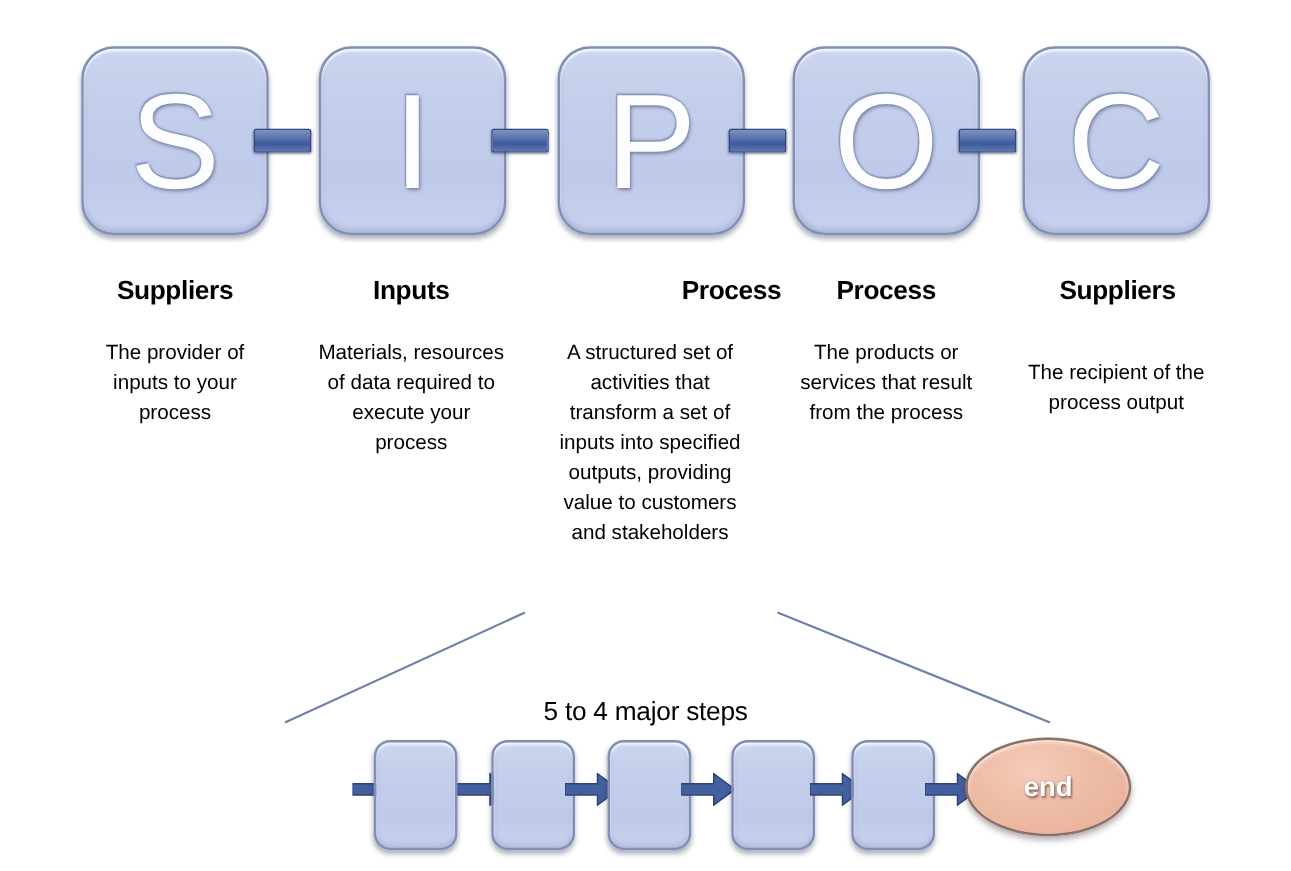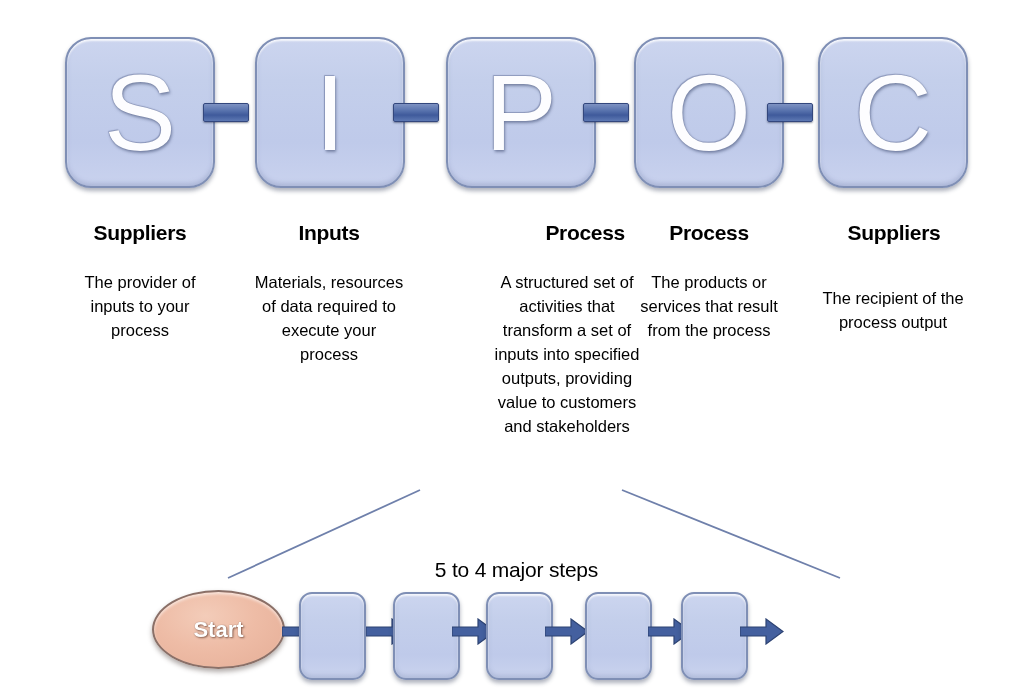--- a/index.html
+++ b/index.html
@@ -200,34 +200,33 @@
 </div>
 
 <div class="col-head" style="left:35px;">Suppliers</div>
 <div class="col-head" style="left:224px;">Inputs</div>
 <div class="col-head" style="left:415px;text-align:right;">Process</div>
 <div class="col-head" style="left:604px;">Process</div>
 <div class="col-head" style="left:789px;">Suppliers</div>
 
 <div class="col-desc" style="left:65px;">The provider of inputs to your process</div>
 <div class="col-desc" style="left:254px;">Materials, resources of data required to execute your process</div>
-<div class="col-desc" style="left:445px;margin-left:47px;">A structured set of activities that transform a set of inputs into specified outputs, providing value to customers and stakeholders</div>
+<div class="col-desc" style="left:445px;">A structured set of activities that transform a set of inputs into specified outputs, providing value to customers and stakeholders</div>
 <div class="col-desc" style="left:634px;">The products or services that result from the process</div>
 <div class="col-desc" style="left:818px;margin-top:16px;">The recipient of the process output</div>
 
 <svg id="connector-lines" viewBox="0 0 1033 697">
   <line x1="228" y1="578" x2="420" y2="490" stroke="#6f80ab" stroke-width="1.8"></line>
   <line x1="622" y1="490" x2="840" y2="578" stroke="#6f80ab" stroke-width="1.8"></line>
 </svg>
 
 <div id="steps-label">5 to 4 major steps</div>
 
 <div id="flow-row">
 
-  <div class="flow-oval" style="left:152px;">Start</div>
 
   <svg class="flow-arrow" style="left:282px;" viewBox="0 0 44 27">
     <polygon points="0,9 26,9 26,1 43,13.5 26,26 26,18 0,18" fill="#44609f" stroke="#2d4373" stroke-width="1.2"></polygon>
   </svg>
   <div class="flow-step" style="left:299px;"></div>
 
   <svg class="flow-arrow" style="left:366px;" viewBox="0 0 44 27">
     <polygon points="0,9 26,9 26,1 43,13.5 26,26 26,18 0,18" fill="#44609f" stroke="#2d4373" stroke-width="1.2"></polygon>
   </svg>
   <div class="flow-step" style="left:393px;"></div>
@@ -244,13 +243,14 @@
 
   <svg class="flow-arrow" style="left:648px;" viewBox="0 0 44 27">
     <polygon points="0,9 26,9 26,1 43,13.5 26,26 26,18 0,18" fill="#44609f" stroke="#2d4373" stroke-width="1.2"></polygon>
   </svg>
   <div class="flow-step" style="left:681px;"></div>
 
   <svg class="flow-arrow" style="left:740px;" viewBox="0 0 44 27">
     <polygon points="0,9 26,9 26,1 43,13.5 26,26 26,18 0,18" fill="#44609f" stroke="#2d4373" stroke-width="1.2"></polygon>
   </svg>
 
+  <div class="flow-oval" style="left:772px;">end</div>
 </div>
 
 </body></html>

